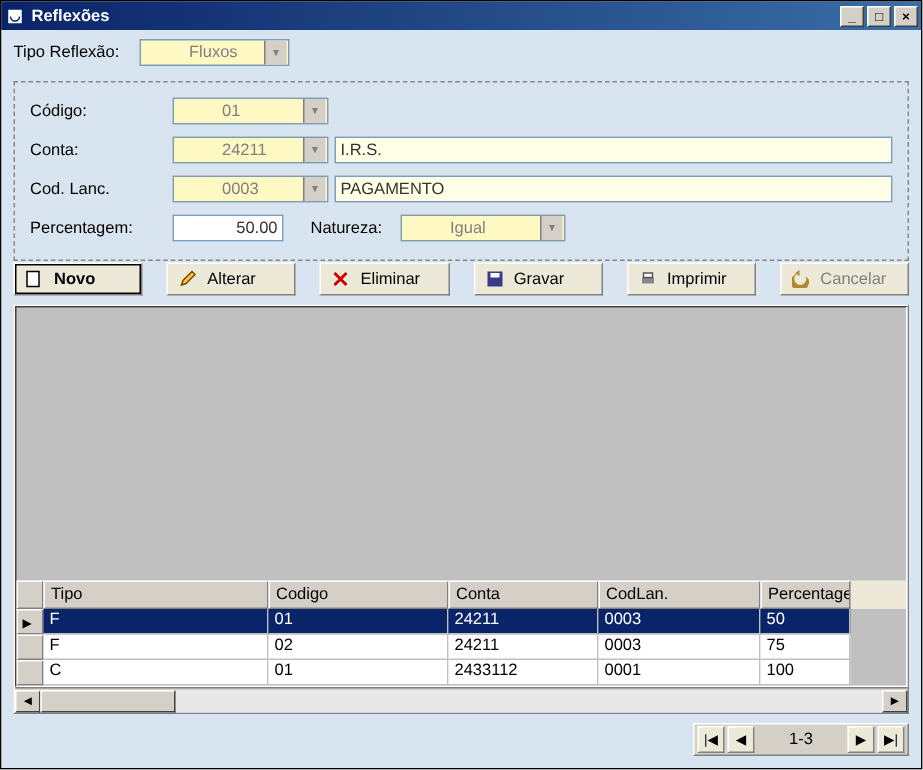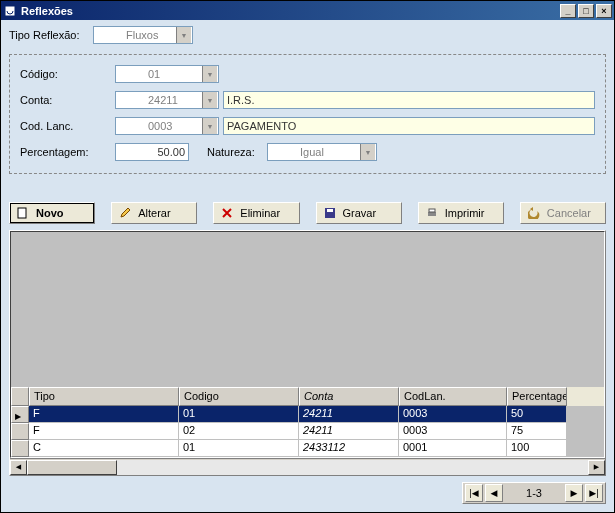--- a/index.html
+++ b/index.html
@@ -58,42 +58,42 @@
   .combo, .textinput {
     height: 18px;
     background: #fff;
     border: 1px solid #7b9ebd;
     display:inline-flex; align-items:center;
     padding: 0 3px;
     font-size: 11px;
     color: #333;
   }
   .combo.disabled, .textinput.disabled {
-    background: #ffffff;
+    background: #fef9c3;
     color: #808080;
     padding-left: 32px;
   }
   .combo .arrow {
     width: 15px; height: 16px;
     margin-left:auto; margin-right:-2px;
     background: #d4d0c8;
     border-left:1px solid #808080;
     display:flex; align-items:center; justify-content:center;
     font-size:7px; color:#808080;
   }
   .cream { background: #feffe6 !important; }
   .fieldset {
     border: 1px dashed #888;
     margin-top: 10px;
     padding: 10px 10px 12px 10px;
   }
   .fs-row { display:flex; align-items:center; margin-bottom: 8px; }
   .fs-row:last-child { margin-bottom: 0; }
   .toolbar {
-    margin-top: 28px;
+    margin-top: 1px;
     display:flex; gap: 16px;
   }
   .btn {
     width: 88px; height: 22px;
     background: #ece9d8;
     border: 1px solid #808080;
     border-top-color:#fff; border-left-color:#fff;
     display:flex; align-items:center; gap:6px;
     padding: 0 6px;
     cursor:pointer;
@@ -148,21 +148,21 @@
     overflow:hidden; white-space:nowrap;
     font-size:11px;
   }
   .grow.selected .gcell { background:#0a246a; color:#fff; }
   .grow.selected .growhead::before {
     content:"▶"; font-size:8px; color:#000;
     position:relative; left:-1px;
   }
   .col-tipo   { width:150px; }
   .col-codigo { width:120px; }
-  .col-conta  { width:100px;font-style:italic; }
+  .col-conta  { width:100px; }
   .col-codlan { width:108px; }
   .col-perc   { width:60px; }
   .hscroll {
     height:17px; background:#d4d0c8;
     display:flex; align-items:center;
     border-top:1px solid #808080;
   }
   .sbtn {
     width:17px; height:15px; background:#d4d0c8;
     border:1px solid; border-top-color:#fff; border-left-color:#fff;

